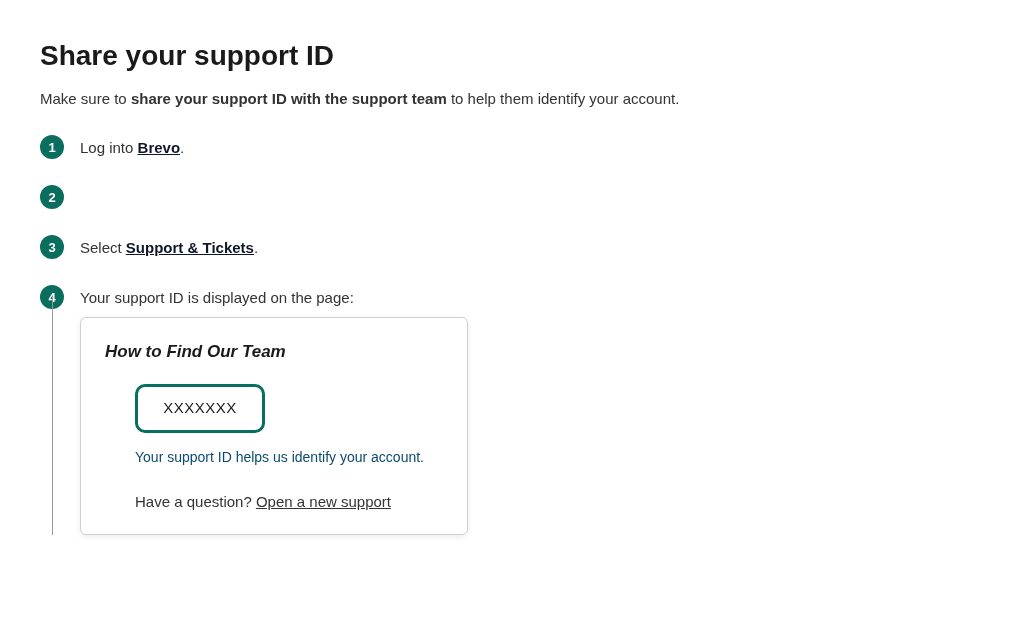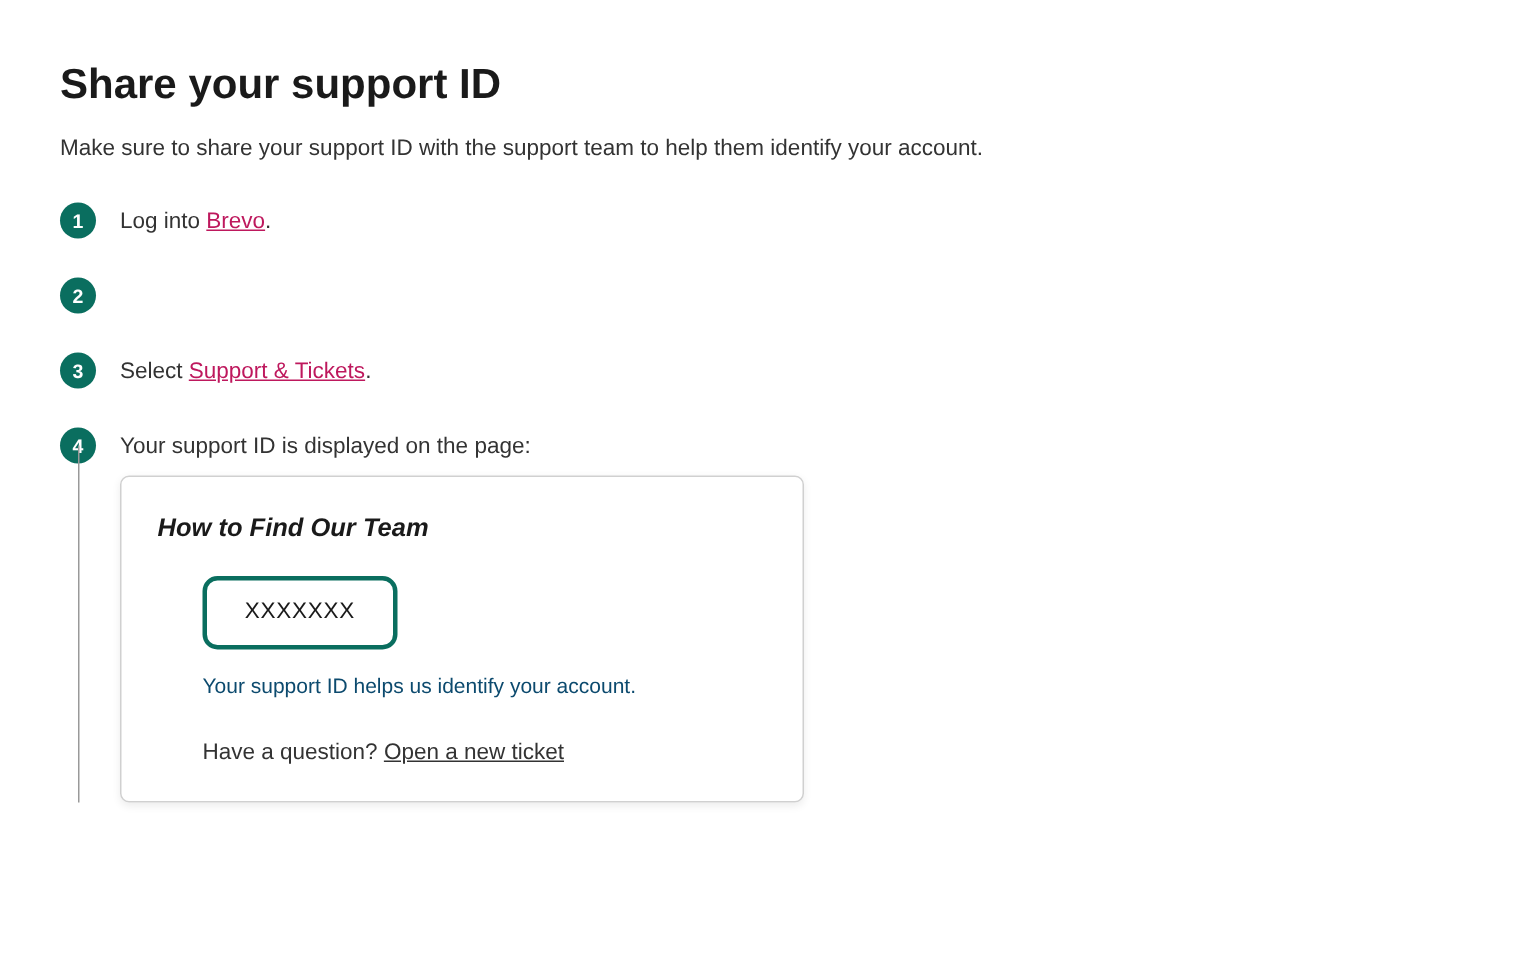--- a/index.html
+++ b/index.html
@@ -19,21 +19,21 @@
       font-weight: 700;
       color: #1a1a1a;
       margin-bottom: 18px;
     }
     .intro-text {
       font-size: 15px;
       color: #333;
       margin-bottom: 30px;
     }
     .intro-text .bold {
-      font-weight: 400;
+      font-weight: 700;
     }
     .steps {
       list-style: none;
     }
     .step {
       display: flex;
       align-items: flex-start;
       margin-bottom: 28px;
     }
     .step-number {
@@ -50,22 +50,22 @@
       flex-shrink: 0;
       margin-right: 16px;
       margin-top: -2px;
     }
     .step-text {
       font-size: 15px;
       color: #333;
       line-height: 1.4;
     }
     .step-link {
-      color: #be185d;
-      font-weight: 400;
+      color: #0f172a;
+      font-weight: 700;
       text-decoration: underline;
     }
     .help-icon {
       display: inline-flex;
       align-items: center;
       justify-content: center;
       width: 18px;
       height: 18px;
       border: 2px solid #333;
       border-radius: 50%;
@@ -83,21 +83,21 @@
       background: #999;
       margin-left: 12px;
       margin-right: 27px;
       margin-top: -20px;
     }
     .card {
       border: 1px solid #d0d0d0;
       border-radius: 6px;
       box-shadow: 0 2px 6px rgba(0,0,0,0.08);
       padding: 24px 24px 24px 24px;
-      width: 456px;
+      width: 388px;
       margin-top: 0px;
     }
     .card-title {
       font-size: 17px;
       font-weight: 800;
       font-style: italic;
       color: #1a1a1a;
       margin-bottom: 22px;
     }
     .support-id-box {
@@ -172,18 +172,18 @@
 
   <li class="timeline-container">
     <div class="timeline-line"></div>
     <div class="card">
       <div class="card-title">How to Find Our Team</div>
       <div class="support-id-box">
         <div class="support-id-value">XXXXXXX</div>
       </div>
       <div class="support-id-helper">Your support ID helps us identify your account.</div>
       <div class="question-line">
-        <span>Have a question? </span><a href="#" class="ticket-link">Open a new ticket</a>
+        <span>Have a question? </span><a href="#" class="ticket-link">Open a new support</a>
       </div>
     </div>
   </li>
 
 </ol>
 
 </body></html>

